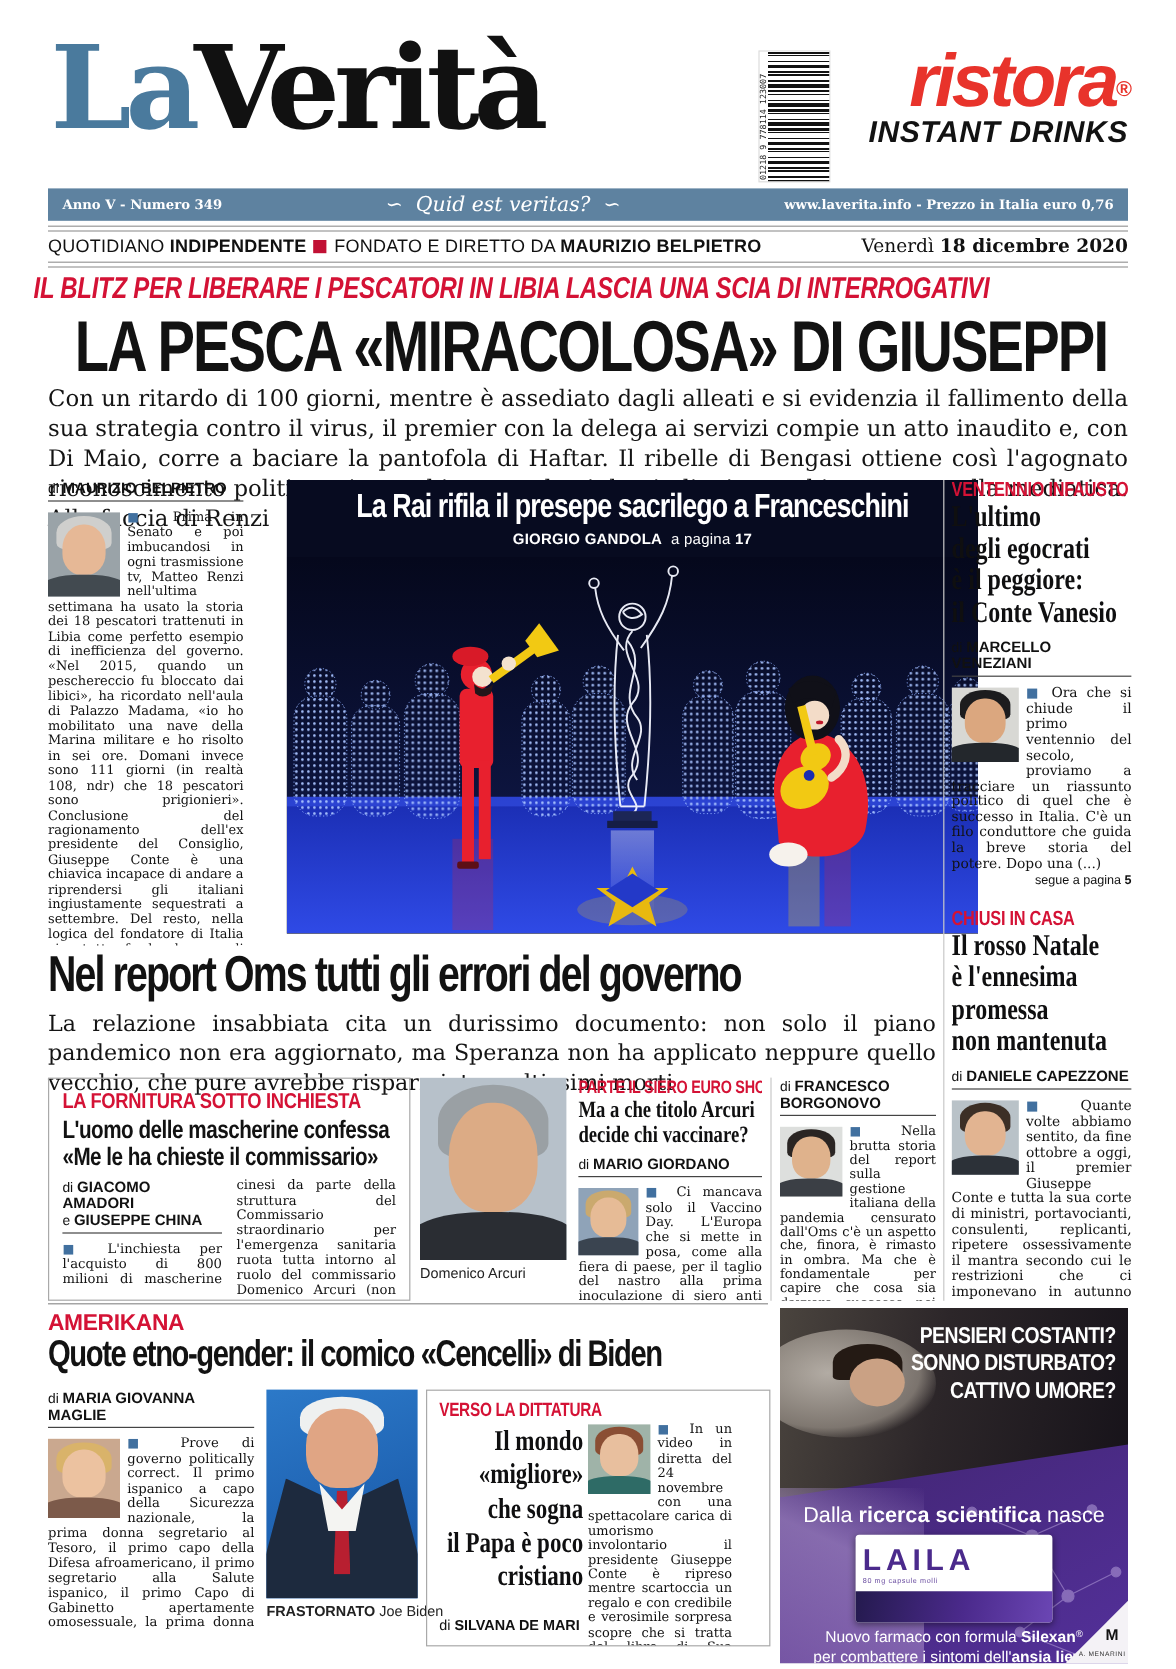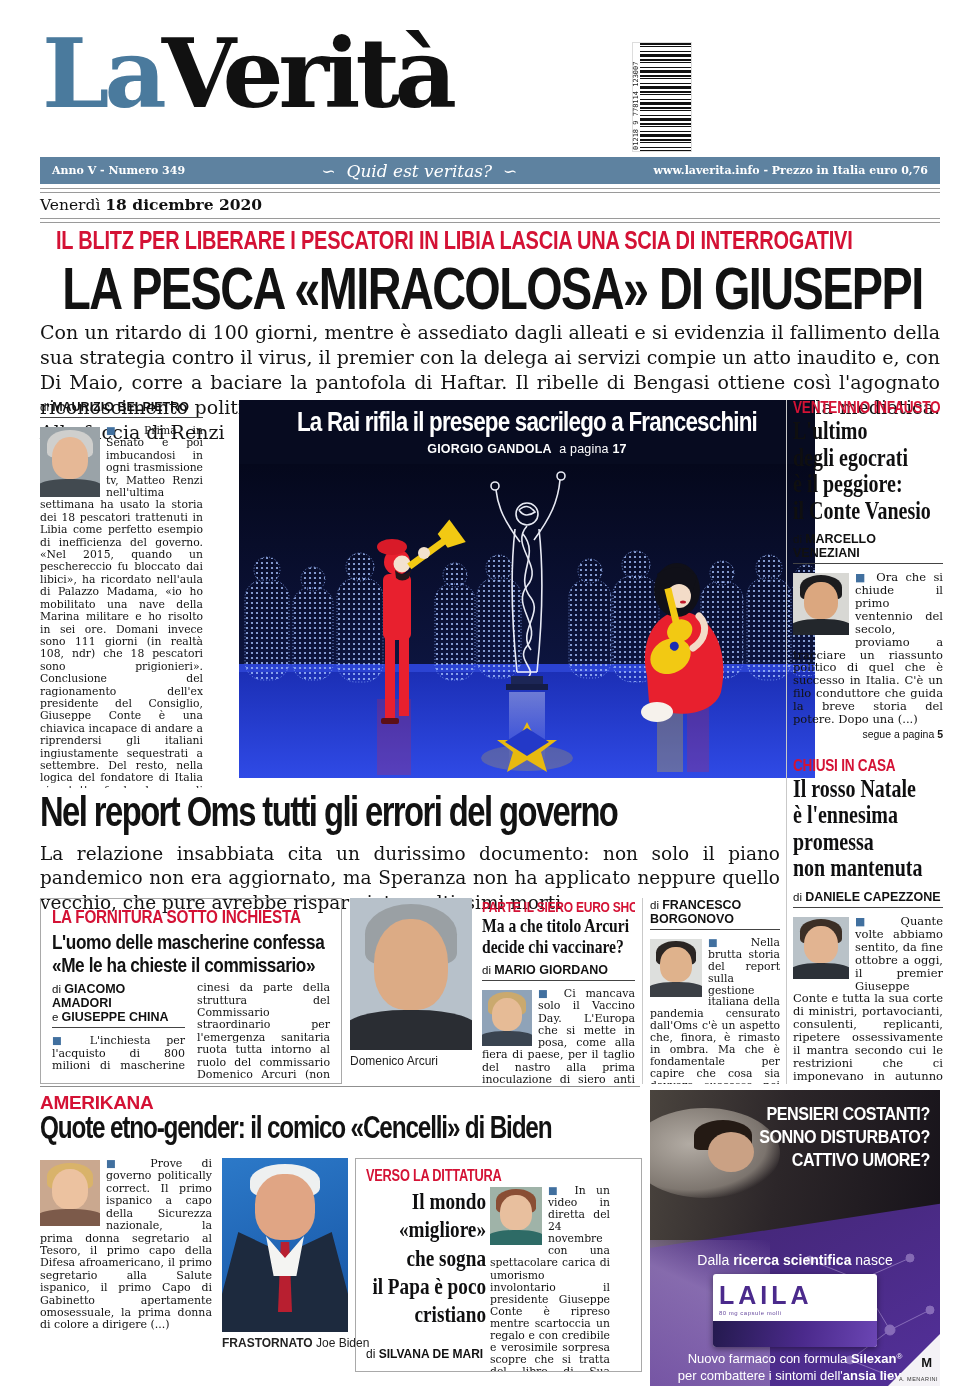--- a/index.html
+++ b/index.html
@@ -80,36 +80,43 @@
 
 <div class="page">
 
   <div class="abs logo" style="left:42px;top:26px;"><span class="la">La</span><span>Verità</span></div>
 
   <div class="abs barcode" style="left:632px;top:42px;width:58px;height:108px;">
     <div class="bc-digits"><span>01218</span>&nbsp;<span>9 778114 123007</span></div>
     <div class="bc-bars"></div>
   </div>
 
+  <div class="abs" style="right:40px;top:40px;text-align:right;">
+    <div class="ristora"><span>ristora</span><span style="font-size:18px;vertical-align:8px;">®</span></div>
+    <div class="ristora-sub">INSTANT DRINKS</div>
+  </div>
 
   <div class="abs bluebar" style="left:40px;top:157px;width:876px;height:27px;">
     <span class="s1">Anno V - Numero 349</span>
     <span class="tag"><span>∽</span>&nbsp; <i>Quid est veritas?</i> &nbsp;<span>∽</span></span>
     <span class="s1">www.laverita.info - Prezzo in Italia euro 0,76</span>
   </div>
 
   <div class="abs dbl" style="left:40px;top:188px;width:900px;"></div>
 
   <div class="abs" style="left:40px;top:195px;width:900px;display:flex;justify-content:space-between;align-items:baseline;">
+    <span style="font-size:15px;letter-spacing:.2px;">
+      <span>QUOTIDIANO</span> <b>INDIPENDENTE</b><span class="redsq"></span><span>FONDATO E DIRETTO DA</span> <b>MAURIZIO BELPIETRO</b>
+    </span>
     <span style="font-family:'DejaVu Serif',serif;font-size:15.5px;"><span>Venerdì</span> <b>18 dicembre 2020</b></span>
   </div>
 
   <div class="abs dbl" style="left:40px;top:218px;width:900px;"></div>
 
-  <div class="abs" style="left:56px;top:226px;width:900px;overflow:visible;">
+  <div class="abs" style="left:28px;top:226px;width:900px;overflow:visible;font-style:italic;">
     <span class="cond kicker" style="font-size:25px;width:1125px;transform:scaleX(.8);">IL BLITZ PER LIBERARE I PESCATORI IN LIBIA LASCIA UNA SCIA DI INTERROGATIVI</span>
   </div>
   <div class="abs" style="left:40px;top:254px;width:900px;text-align:center;">
     <span class="cond hl" style="font-size:60px;letter-spacing:-2px;width:1160px;transform:scaleX(.78);">LA PESCA «MIRACOLOSA» DI GIUSEPPI</span>
   </div>
   <div class="abs dek" style="left:40px;top:320px;width:900px;">Con un ritardo di 100 giorni, mentre è assediato dagli alleati e si evidenzia il fallimento della sua strategia contro il virus, il premier con la delega ai servizi compie un atto inaudito e, con Di Maio, corre a baciare la pantofola di Haftar. Il ribelle di Bengasi ottiene così l'agognato riconoscimento politico e in cambio concede ai due italiani una ghiotta passerella mediatica. Alla faccia di Renzi</div>
 
   <div class="abs" style="left:40px;top:400px;width:163px;height:388px;overflow:hidden;">
     <div class="byline"><span>di</span> <b>MAURIZIO BELPIETRO</b></div>
     <div class="portrait pfloat" style="width:60px;height:70px;--hair:#cfcfcd;--bg:#9aa3a8;--skin:#e6b896;--suit:#424a50;">
@@ -358,20 +365,21 @@
   <div class="abs hrule" style="left:40px;top:1086px;width:600px;"></div>
 
   <div class="abs" style="left:40px;top:1092px;">
     <span class="cond kicker" style="font-size:19px;">AMERIKANA</span>
   </div>
   <div class="abs" style="left:40px;top:1110px;width:600px;">
     <span class="cond hl" style="font-size:31px;letter-spacing:-1.5px;width:770px;transform:scaleX(.785);">Quote etno-gender: il comico «Cencelli» di Biden</span>
   </div>
 
   <div class="abs" style="left:40px;top:1158px;width:172px;height:200px;overflow:hidden;">
+    <div class="byline"><span>di</span> <b>MARIA GIOVANNA MAGLIE</b></div>
     <div class="portrait pfloat" style="width:60px;height:66px;--hair:#d9b36a;--bg:#caa88f;--skin:#ecc2a0;--suit:#7c5a4a;">
         <i class="hair"></i>
         <i class="face"></i>
         <i class="suit"></i>
       </div>
     <div class="body lead-sq" style="font-size:11px;line-height:1.13;">Prove di governo politically correct. Il primo ispanico a capo della Sicurezza nazionale, la prima donna segretario al Tesoro, il primo capo della Difesa afroamericano, il primo segretario alla Salute ispanico, il primo Capo di Gabinetto apertamente omosessuale, la prima donna di colore a dirigere (...)</div>
 
   </div>
 
   <div class="abs" style="left:222px;top:1158px;width:126px;height:174px;background:linear-gradient(160deg,#2c79c8,#1c5eae 70%,#164e94);overflow:hidden;">
@@ -429,21 +437,21 @@
           <circle cx="110" cy="140" r="4"></circle>
       </g>
     </svg>
     <div class="lavender"></div>
     <div style="position:absolute;right:10px;top:12px;">
       <div class="ad-q">PENSIERI COSTANTI?</div>
       <div class="ad-q">SONNO DISTURBATO?</div>
       <div class="ad-q">CATTIVO UMORE?</div>
     </div>
     <div style="position:relative;margin-top:162px;">
-      <div style="text-align:center;font-size:14px;"><span>Dalla</span> <b>ricerca scientifica</b> <span>nasce</span></div>
+      <div style="text-align:center;font-size:18px;"><span>Dalla</span> <b>ricerca scientifica</b> <span>nasce</span></div>
       <div class="ad-box">
         <div class="laila">LAILA</div>
         <div class="sub">80 mg capsule molli</div>
         <div class="strip"></div>
       </div>
       <div class="ad-claim">
         <span>Nuovo farmaco con formula </span><b>Silexan</b><span style="font-size:8px;vertical-align:4px;">®</span><br>
         <span>per combattere i sintomi dell'</span><b>ansia lieve.</b>
       </div>
 

